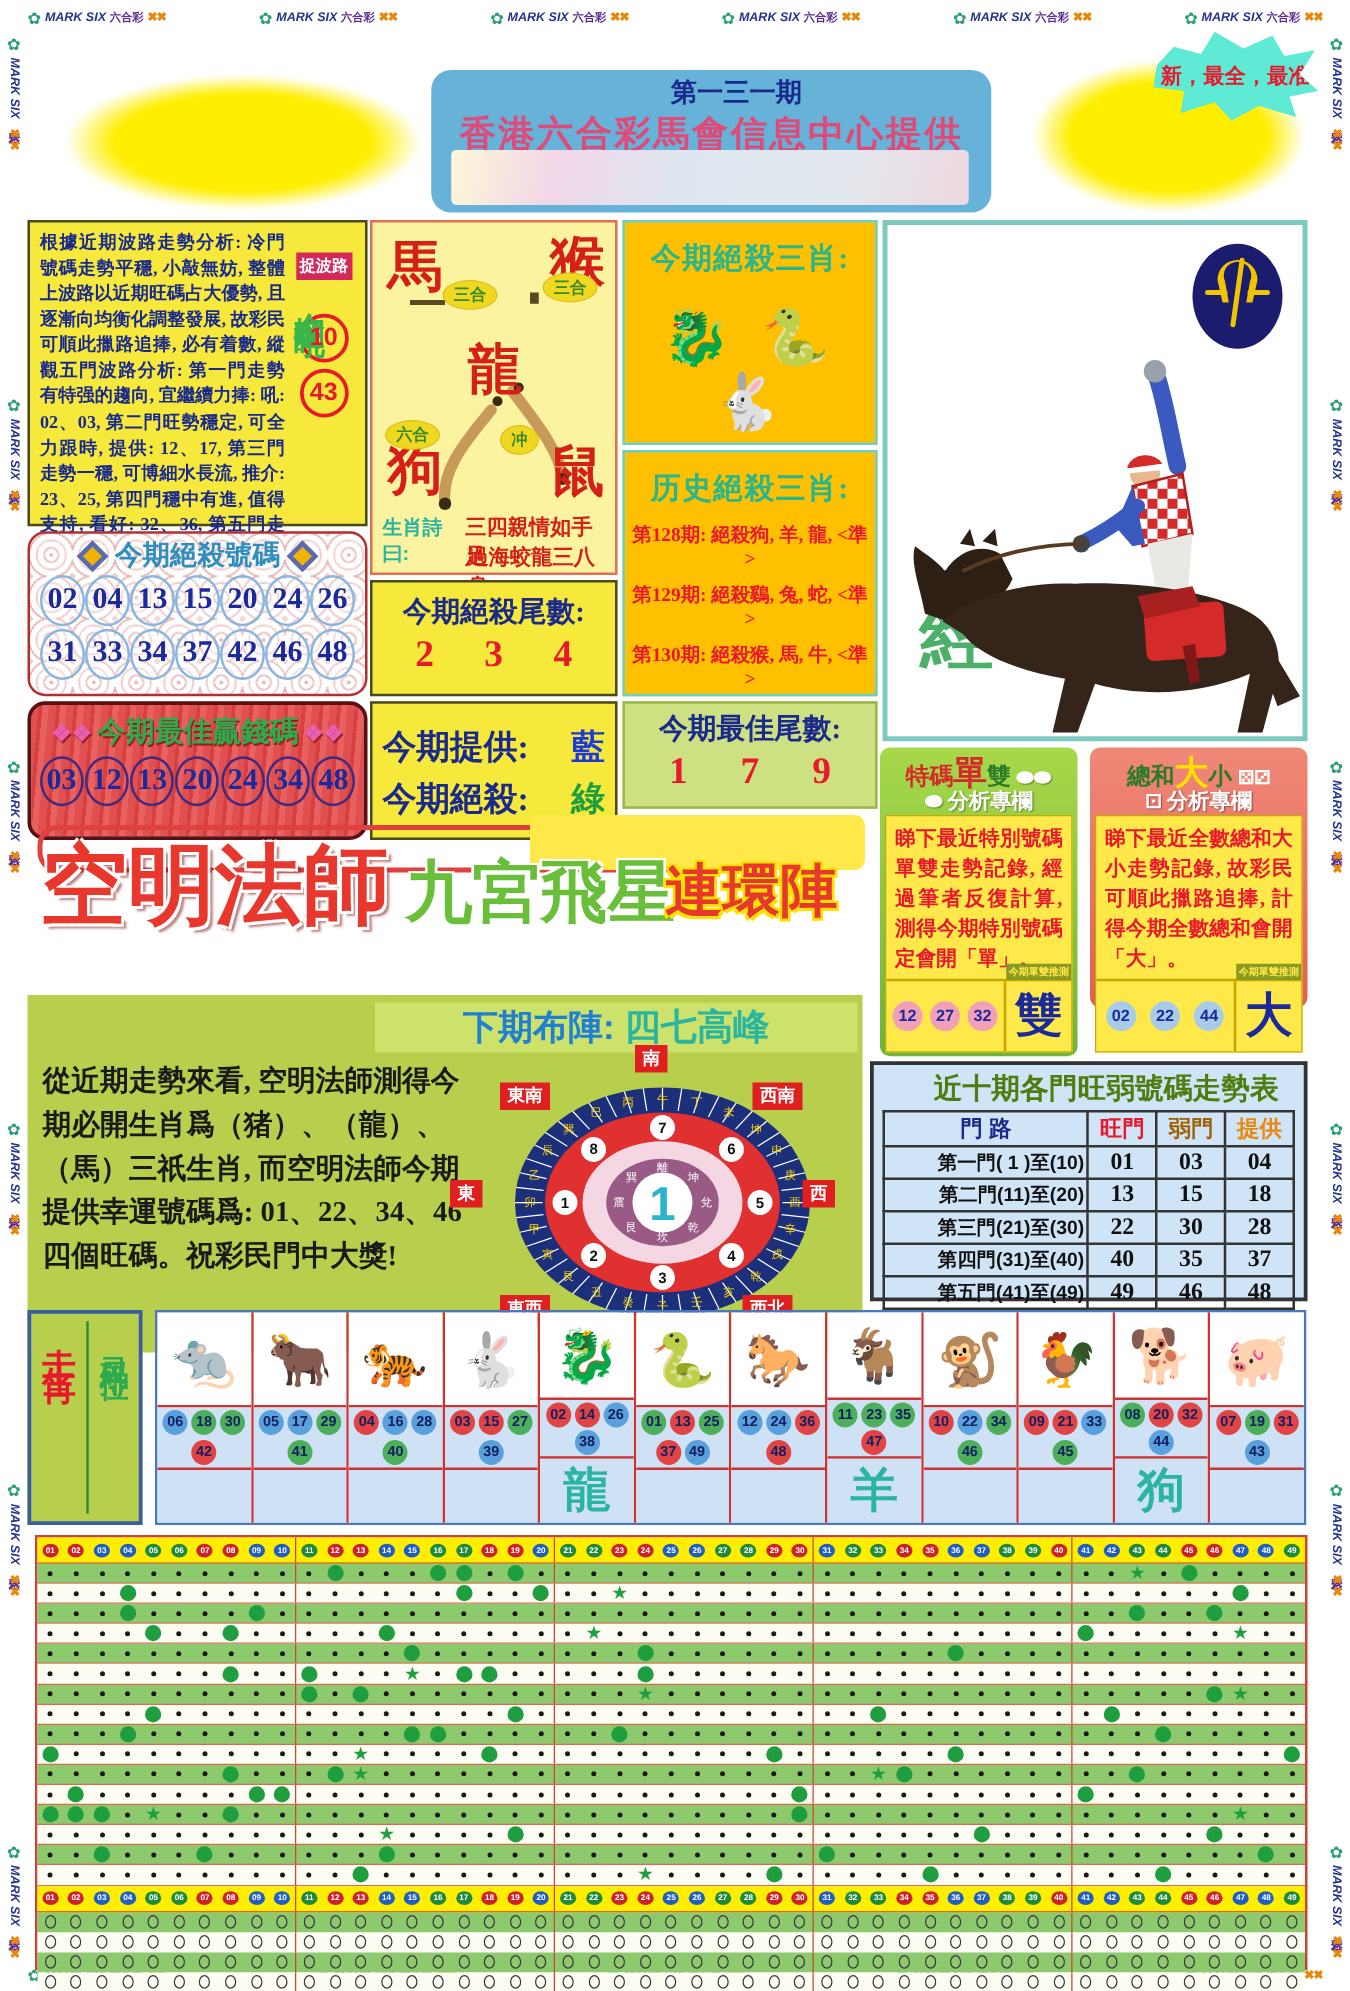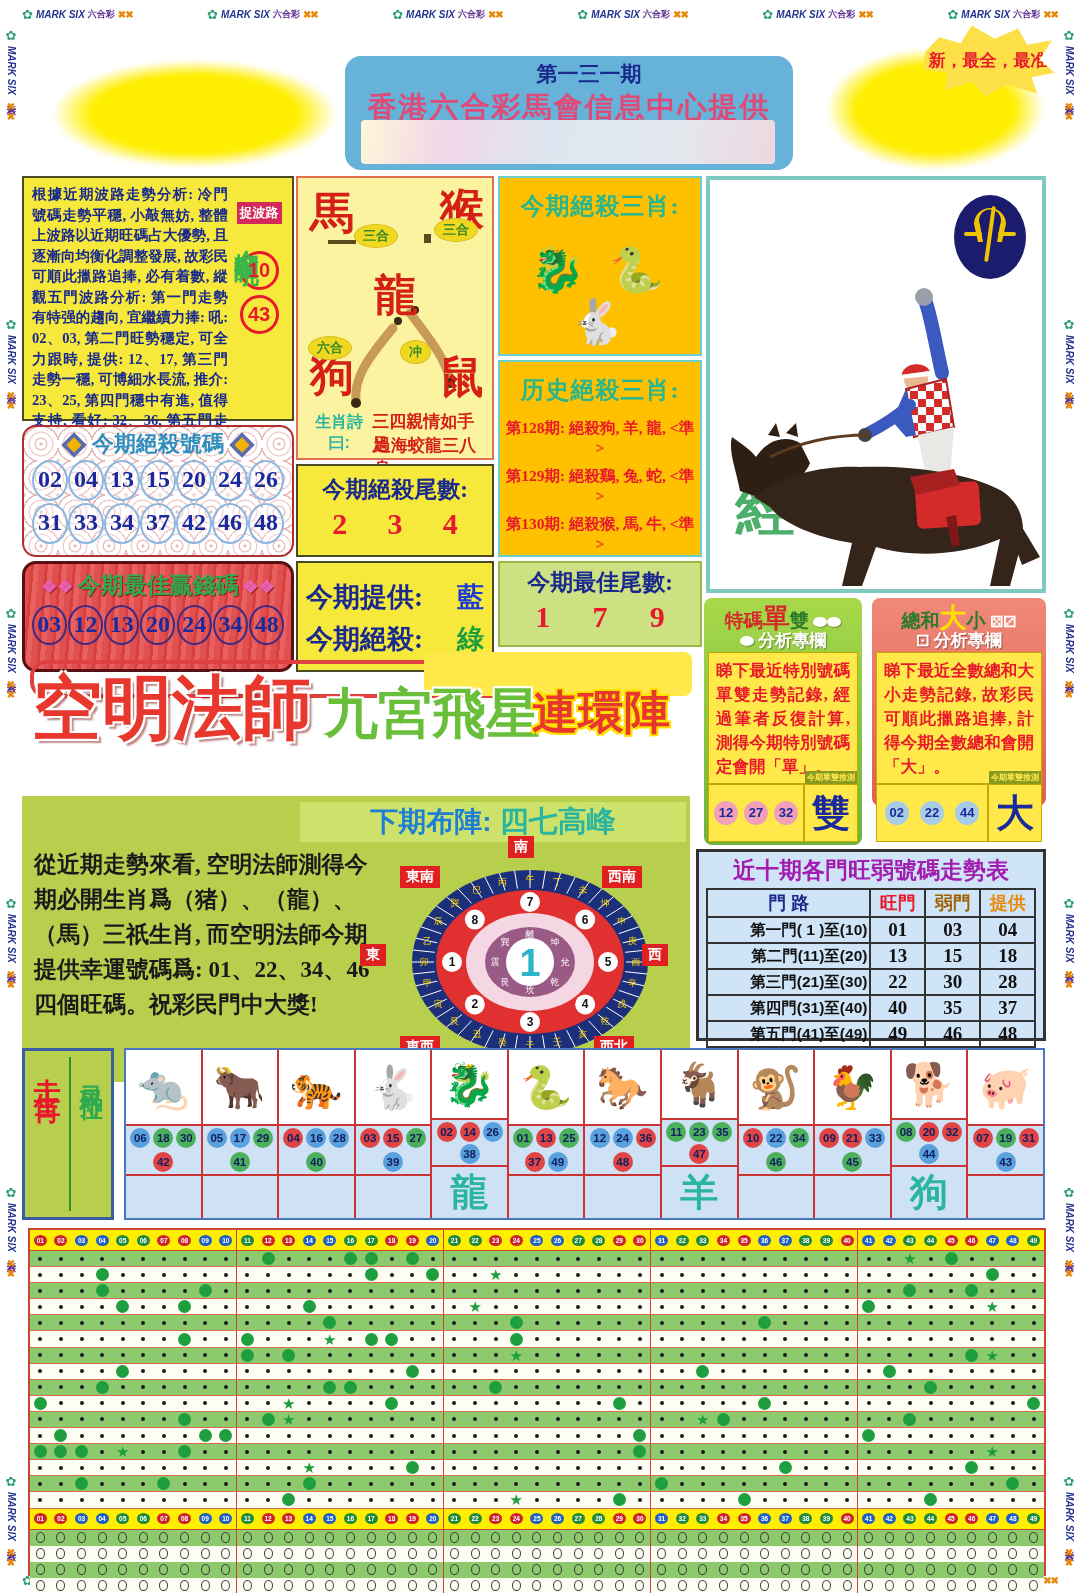--- a/index.html
+++ b/index.html
@@ -15,21 +15,21 @@
   .bunit{display:inline-flex;align-items:center;gap:3px;white-space:nowrap;}
   .strip-left .bunit,.strip-right .bunit{writing-mode:vertical-rl;}
   .bflower{color:#2e9e7a;font-size:13px;}
   .bmark{color:#23338f;font-style:italic;font-weight:bold;font-size:10px;letter-spacing:0;}
   .bcn{color:#5a2e8f;font-weight:bold;font-size:9px;}
   .bxx{color:#e8890c;font-weight:bold;font-size:10px;letter-spacing:-1px;}
   
   .blob{border-radius:50%;filter:blur(2px);}
   .blob-l{left:52px;top:60px;width:285px;height:108px;background:radial-gradient(closest-side,#ffee00 72%,rgba(255,238,0,0));}
   .blob-r{left:826px;top:48px;width:218px;height:122px;background:radial-gradient(closest-side,#ffee00 72%,rgba(255,238,0,0));}
-  .burst{left:920px;top:24px;width:136px;height:74px;background:#fde047;
+  .burst{left:920px;top:24px;width:136px;height:74px;background:#5eead4;
          clip-path:polygon(4% 38%,14% 18%,30% 26%,38% 2%,55% 20%,72% 6%,79% 28%,97% 22%,88% 48%,99% 66%,82% 72%,86% 94%,64% 82%,48% 98%,38% 78%,18% 90%,20% 66%,2% 62%);
          display:flex;align-items:center;justify-content:center;text-align:left;}
   .burst span{color:#e8192c;font-weight:bold;font-size:17px;line-height:1.1;font-family:"Liberation Serif",serif;}
   .issue-banner{left:345px;top:56px;width:448px;height:114px;background:#66b2d8;border-radius:16px;text-align:center;}
   .issue{color:#1a2a8c;font-weight:bold;font-size:21px;margin-top:4px;font-family:"Liberation Serif",serif;padding-left:40px;}
   .source{color:#e04a78;font-weight:bold;font-size:29px;letter-spacing:2px;font-family:"Liberation Serif",serif;}
   .band{position:absolute;left:16px;top:64px;width:414px;height:44px;border-radius:4px;
         background:linear-gradient(100deg,#fdf7d8,#f2d7e8 20%,#dde6f0 45%,#e3e8ee 75%,#eed7e0);}
   
   .ybox{background:#f6e93c;border:2px solid #4a4a22;}
@@ -59,21 +59,21 @@
   .pdia{color:#e860b0;font-size:18px;margin:0 4px;}
   .best-row{display:flex;justify-content:space-around;padding:4px 6px;}
   .bnum{width:31px;height:36px;border:2px solid #402a80;border-radius:50%;color:#1a2a9c;font-weight:bold;
         font-size:24px;line-height:34px;font-family:"Liberation Serif",serif;}
   
   .relation-box{left:296px;top:176px;width:198px;height:284px;background:#fcf3a0;border:2px solid #e07050;box-sizing:border-box;}
   .rel-char{position:absolute;color:#d42016;font-weight:bold;font-family:"Liberation Serif",serif;font-size:44px;}
   .oval{position:absolute;background:#f0d820;border-radius:50%;color:#3a8a2a;font-weight:bold;font-size:13px;
         padding:2px 8px;border:1px solid #d8c020;}
   .poem-line{position:absolute;left:8px;right:6px;display:flex;align-items:baseline;}
-  .poem-label{color:#2ab5a0;font-weight:bold;font-size:16px;text-align:center;}
+  .poem-label{color:#2ab5a0;font-weight:bold;font-size:16px;}
   .poem-text{color:#d42016;font-weight:bold;font-size:17px;font-family:"Liberation Serif",serif;}
   
   .kill3-box{left:498px;top:176px;width:204px;height:180px;background:#ffc000;border:2px solid #6ad0c8;box-sizing:border-box;text-align:center;}
   .teal-title{color:#2ab58a;font-weight:bold;font-size:24px;margin-top:12px;font-family:"Liberation Serif",serif;letter-spacing:1px;}
   .kill3-animals{font-size:44px;margin-top:22px;letter-spacing:6px;}
   .hist-box{left:498px;top:360px;width:204px;height:197px;background:#ffc000;border:2px solid #6ad0c8;box-sizing:border-box;text-align:center;}
   .hist-rows{margin-top:12px;}
   .hist-row{color:#e8192c;font-weight:bold;font-size:15.5px;margin:9px 2px;font-family:"Liberation Serif",serif;}
   
   .tails-box{left:296px;top:464px;width:198px;height:93px;box-sizing:border-box;text-align:center;}
@@ -104,21 +104,21 @@
   .col-text{color:#e8192c;font-weight:bold;font-size:16.5px;line-height:1.45;padding:6px 7px;text-align:justify;font-family:"Liberation Serif",serif;}
   .col-foot{position:absolute;left:0;right:0;bottom:0;height:56px;border-top:2px solid #c8a800;display:flex;}
   .cf-balls{flex:1;display:flex;align-items:center;justify-content:space-around;padding:0 2px;}
   .cf-ball{width:24px;height:24px;border-radius:50%;color:#1a2a9c;font-weight:bold;font-size:13px;line-height:24px;text-align:center;}
   .cb-pink{background:#f2a0b8;} .cb-blue{background:#a8cce8;}
   .cf-right{width:52px;border-left:2px solid #c8a800;position:relative;text-align:center;}
   .cf-tag{position:absolute;top:-14px;left:0;right:0;background:#8a9a20;color:#ffe94a;font-size:8px;font-weight:bold;padding:1px 0;}
   .cf-verdict{color:#1a2a9c;font-weight:bold;font-size:38px;line-height:56px;font-family:"Liberation Serif",serif;}
   
   .door-table{left:696px;top:849px;width:350px;height:192px;background:#cfe4f7;border:3px solid #333;box-sizing:border-box;}
-  .dt-title{color:#a21caf;font-weight:bold;font-size:23px;text-align:center;margin:3px 0 2px;font-family:"Liberation Serif",serif;}
+  .dt-title{color:#4d7c0f;font-weight:bold;font-size:23px;text-align:left;margin:3px 0 2px;font-family:"Liberation Serif",serif;padding-left:48px;}
   .dt-table{width:96%;margin:0 auto;border-collapse:collapse;}
   .dt-table td,.dt-table th{border:2px solid #333;text-align:center;font-weight:bold;font-size:17px;padding:1px 2px;}
   .dt-table th{font-size:18px;}
   .dth0{color:#1a2a8c;} .dth1{color:#e8192c;} .dth2{color:#a16207;} .dth3{color:#e8890c;}
   .dt-table td{color:#111;font-family:"Liberation Serif",serif;font-size:19px;}
   .dt-table td.dl{font-family:"Liberation Sans",sans-serif;font-size:15.5px;text-align:right;padding-left:4px;}
   
   .banner{left:24px;top:652px;width:670px;height:102px;}
   .banner-redline{position:absolute;left:6px;top:8px;width:590px;height:30px;border:4px solid #e04040;border-radius:16px;}
   .banner-yellow{position:absolute;left:400px;top:0px;width:268px;height:44px;background:#ffe94a;border-radius:8px;}

